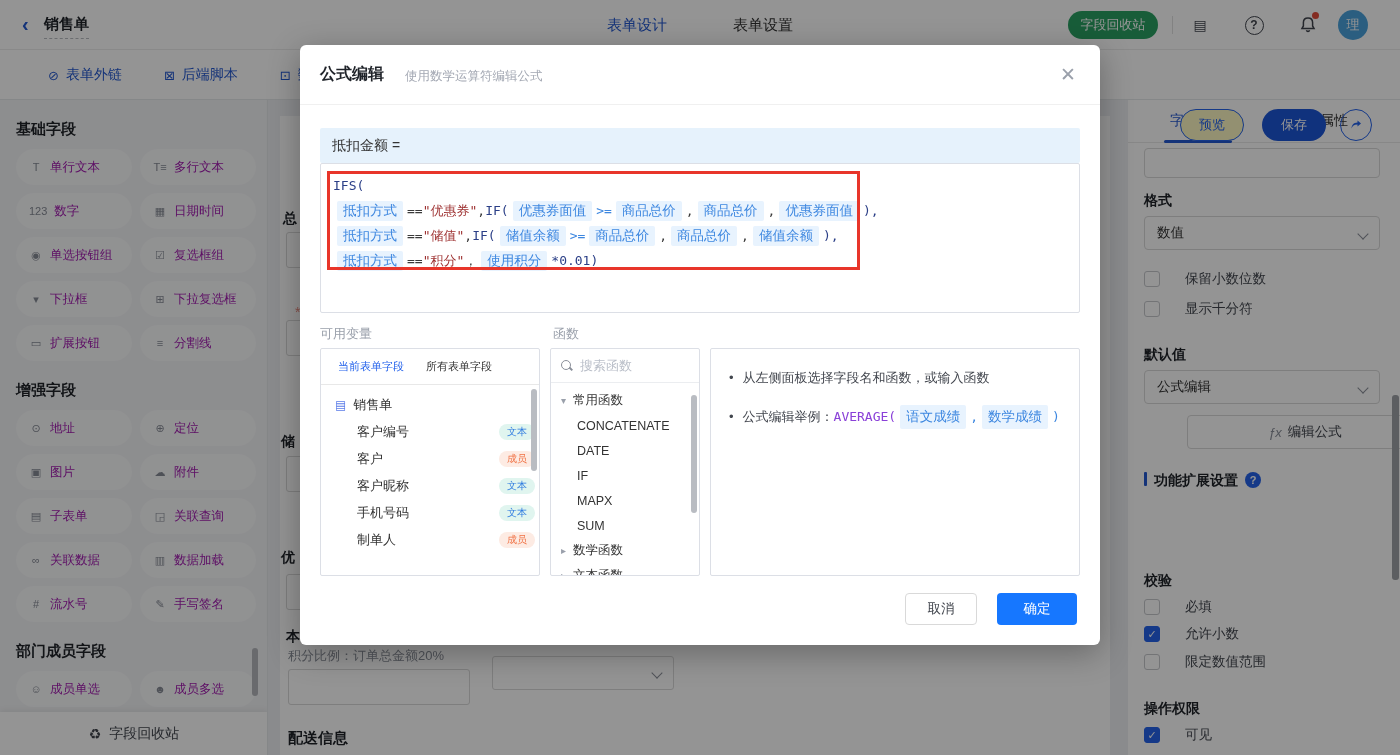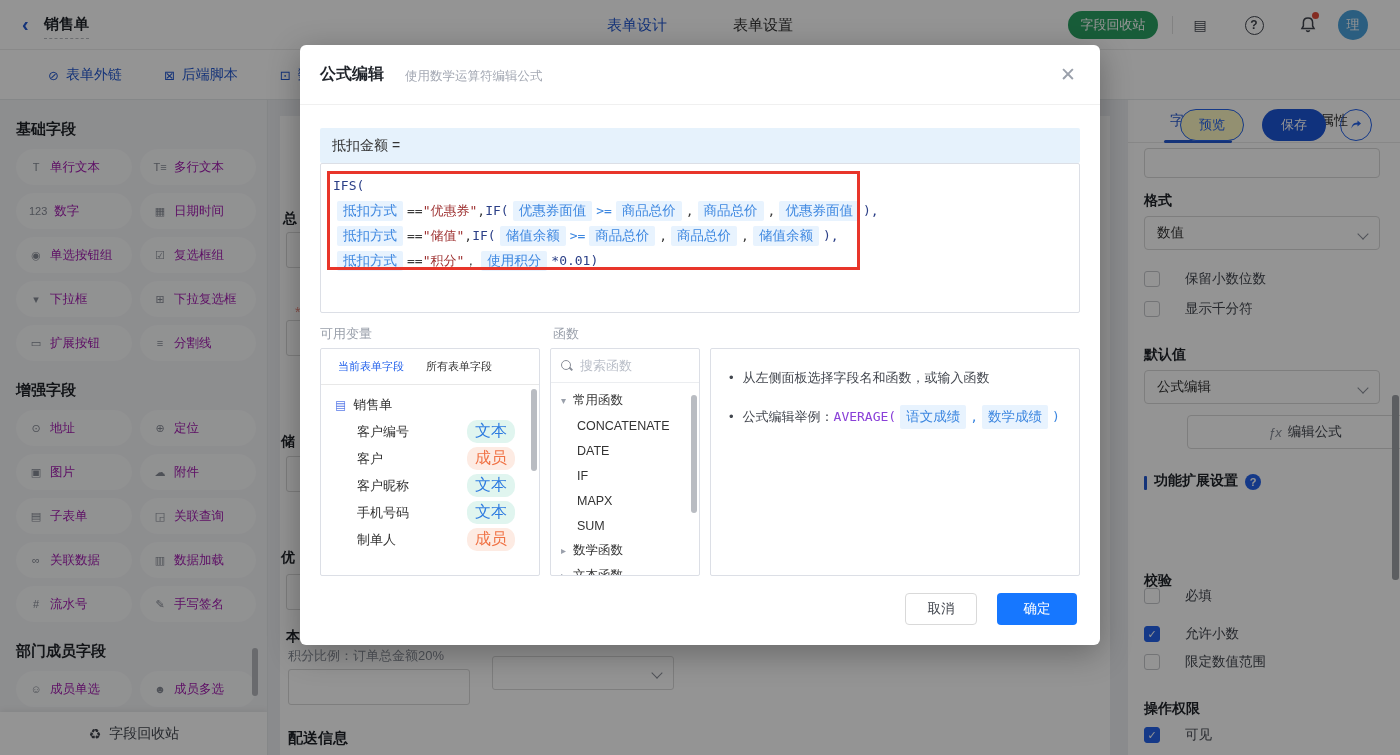--- a/index.html
+++ b/index.html
@@ -55,21 +55,21 @@
   .props-tabs { position:absolute; left:0; top:0; width:272px; height:43px; border-bottom:1px solid #e8e8e8; }
   .ptab { position:absolute; top:12px; font-size:14px; cursor:pointer; }
   .ptab.on { color:#2458d0; }
   .ptab.on::after { content:""; position:absolute; left:-6px; right:-6px; bottom:-13px; height:3px; background:#2458d0; border-radius:2px; }
   .p-label { position:absolute; left:16px; font-weight:bold; color:#1f2329; font-size:14px; }
   .p-input { position:absolute; left:16px; width:236px; border:1px solid #d9d9d9; border-radius:4px; background:#fff; }
   .p-select { position:absolute; left:16px; width:236px; height:34px; border:1px solid #d9d9d9; border-radius:4px; background:#fff; font-size:13.5px; color:#333; display:flex; align-items:center; padding:0 12px; cursor:pointer; }
   .p-select .chev { position:absolute; right:12px; top:13px; }
   .p-btn { position:absolute; left:16px; width:236px; height:34px; border:1px solid #d9d9d9; border-radius:4px; background:#fff; font-size:13.5px; color:#42464e; display:flex; align-items:center; justify-content:center; gap:6px; cursor:pointer; }
   .fx-sym { color:#8a8f99; font-style:italic; font-size:13px; }
-  .sec-head { position:absolute; left:16px; display:flex; align-items:flex-end; gap:7px; font-weight:bold; color:#1f2329; font-size:14px; }
+  .sec-head { position:absolute; left:16px; display:flex; align-items:flex-start; gap:7px; font-weight:bold; color:#1f2329; font-size:14px; }
   .sec-bar { width:3px; height:14px; background:#2458d0; border-radius:1px; }
   .q-circ { width:16px; height:16px; border-radius:50%; background:#2563eb; color:#fff; font-size:11px; font-weight:bold; display:flex; align-items:center; justify-content:center; cursor:pointer; }
   .cb-row { position:absolute; left:16px; display:flex; align-items:center; gap:25px; font-size:13.5px; color:#42464e; cursor:pointer; }
   .cb { width:16px; height:16px; border:1px solid #c6c8cc; border-radius:3px; background:#fff; display:flex; align-items:center; justify-content:center; font-size:11px; color:transparent; }
   .cb.on { background:#2563eb; border-color:#2563eb; color:#fff; }
   .props-thumb { position:absolute; left:264px; top:295px; width:7px; height:185px; border-radius:3px; background:#9fa2a8; }
 
   
   .overlay { position:absolute; left:0; top:0; width:1400px; height:755px; background:rgba(0,0,0,0.42); z-index:50; }
   .modal { position:absolute; left:300px; top:45px; width:800px; height:600px; background:#fff; border-radius:6px; box-shadow:0 8px 32px rgba(0,0,0,.3); z-index:100; }
@@ -87,21 +87,21 @@
   .tk-p { color:#8a40d8; font-family:"DejaVu Sans Mono",monospace; font-size:13px; }
   .tk-b { color:#3d87e0; font-family:"DejaVu Sans Mono",monospace; font-size:13px; }
   .red-rect { position:absolute; left:27px; top:126px; width:533px; height:99px; border:3px solid #e8352a; pointer-events:none; z-index:3; }
   .panel-label { position:absolute; font-size:13px; color:#9aa0ab; }
   .panel { position:absolute; top:303px; border:1px solid #dcdfe6; border-radius:2px; background:#fff; overflow:hidden; }
   .vtabs { height:36px; border-bottom:1px solid #e8e8e8; display:flex; align-items:center; }
   .vtab { font-size:11px; cursor:pointer; }
   .vtab.on { color:#2563eb; }
   .vrow { display:flex; align-items:center; height:27px; font-size:13px; color:#333; }
   .vroot-ic { color:#5b7ce8; font-size:12px; margin-right:7px; }
-  .bdg { margin-left:auto; margin-right:24px; font-size:16px; padding:1px 8px; border-radius:10px; cursor:pointer; }
+  .bdg { margin-left:auto; margin-right:4px; font-size:10px; padding:1px 8px; border-radius:10px; cursor:pointer; }
   .bdg-text { background:#e0f5ef; color:#2f7ce0; }
   .bdg-member { background:#fdebe3; color:#f07245; }
   .bdg-time { background:#e3edfd; color:#2f7ce0; }
   .v-thumb { position:absolute; right:2px; top:40px; width:6px; height:82px; border-radius:3px; background:#b9bcc2; }
   .f-thumb { position:absolute; right:2px; top:46px; width:6px; height:118px; border-radius:3px; background:#b9bcc2; }
   .searchrow { height:34px; border-bottom:1px solid #ebedf0; display:flex; align-items:center; padding-left:10px; gap:8px; cursor:text; }
   .lens { position:relative; width:11px; height:11px; }
   .lens::before { content:""; position:absolute; left:0; top:0; width:8px; height:8px; border:1.6px solid #8a8f99; border-radius:50%; }
   .lens::after { content:""; position:absolute; left:8px; top:8px; width:4px; height:1.6px; background:#8a8f99; transform:rotate(45deg); }
   .ph { color:#b9bec8; font-size:13px; }
@@ -320,21 +320,21 @@
       <span class="fx-sym">ƒx</span>
       <span>编辑公式</span>
     </div>
     <div class="sec-head" style="top:372px;">
       <span class="sec-bar"></span>
       <span>功能扩展设置</span>
       <span class="q-circ">?</span>
     </div>
     <span class="p-label" style="top:472px;">校验</span>
     <div>
-        <div class="cb-row" style="top: 487px;">
+        <div class="cb-row" style="top: 498px;">
           <span class="cb"></span>
           <span>必填</span>
         </div>
         <div class="cb-row" style="top: 525px;">
           <span class="cb on">✓</span>
           <span>允许小数</span>
         </div>
         <div class="cb-row" style="top: 553px;">
           <span class="cb"></span>
           <span>限定数值范围</span>

